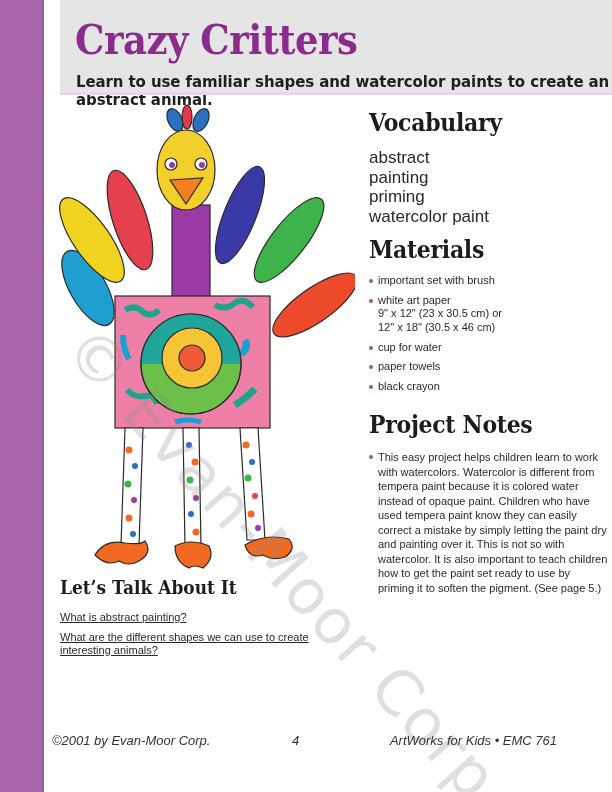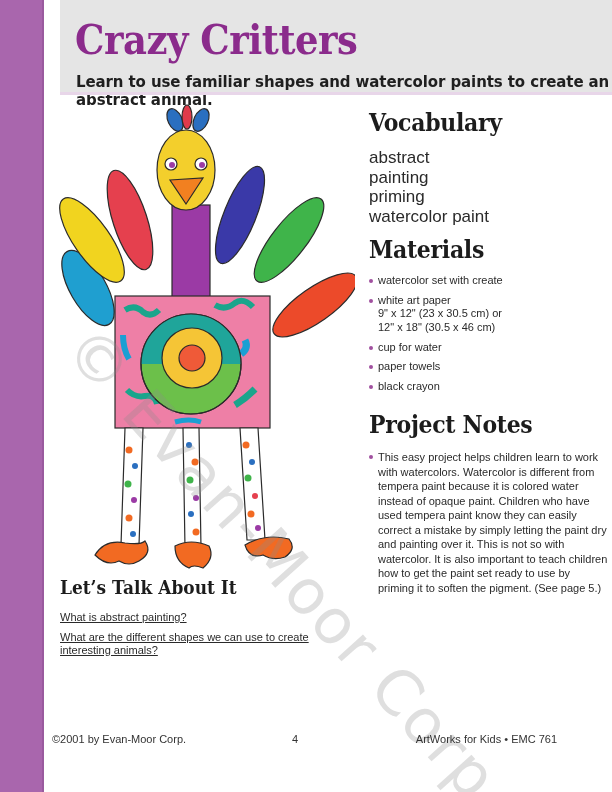--- a/index.html
+++ b/index.html
@@ -32,21 +32,21 @@
     .bullet { position: absolute; left: 0; top: 5px; width: 4px; height: 4px; border-radius: 50%; background: #a0509f; }
 
     .notes { position: absolute; top: 450px; width: 240px; }
     .notes p { position: relative; padding-left: 9px; font-size: 11px; line-height: 14.5px; color: #2a2a2a; }
 
     .talk { position: absolute; left: 60px; top: 576px; width: 300px; }
     .talk-heading { font-family: "DejaVu Serif", serif; font-weight: bold; font-size: 17px; color: #1c1c1c; transform: scaleY(1.1); transform-origin: left top; }
     .talk-list { list-style: none; margin-top: 15px; text-decoration: underline; }
     .talk-list li { font-size: 11px; line-height: 13.5px; margin-bottom: 6px; color: #2a2a2a; }
 
-    .footer { position: absolute; left: 52px; top: 733px; width: 505px; height: 12px; font-size: 11px; color: #333; }
+    .footer { position: absolute; left: 52px; top: 733px; width: 505px; height: 12px; font-size: 13px; color: #333; font-style: italic; }
     .footer-left { position: absolute; left: 0; top: 0; }
     .footer-center { position: absolute; left: 240px; top: 0; }
     .footer-right { position: absolute; right: 0; top: 0; }
   </style>
 </head>
 <body>
 
 <div class="sidebar"></div>
 
 <div class="header">
@@ -129,21 +129,21 @@
   <h2 class="section-heading h-vocab">Vocabulary</h2>
   <ul class="vocab-list">
     <li>abstract</li>
     <li>painting</li>
     <li>priming</li>
     <li>watercolor paint</li>
   </ul>
 
   <h2 class="section-heading h-materials">Materials</h2>
   <ul class="materials-list">
-    <li><span class="bullet"></span><span>watercolor set with create</span></li>
+    <li><span class="bullet"></span><span>important set with brush</span></li>
     <li><span class="bullet"></span><span>white art paper
 9" x 12" (23 x 30.5 cm) or
 12" x 18" (30.5 x 46 cm)</span></li>
     <li><span class="bullet"></span><span>cup for water</span></li>
     <li><span class="bullet"></span><span>paper towels</span></li>
     <li><span class="bullet"></span><span>black crayon</span></li>
   </ul>
 
   <h2 class="section-heading h-notes">Project Notes</h2>
   <div class="notes">

